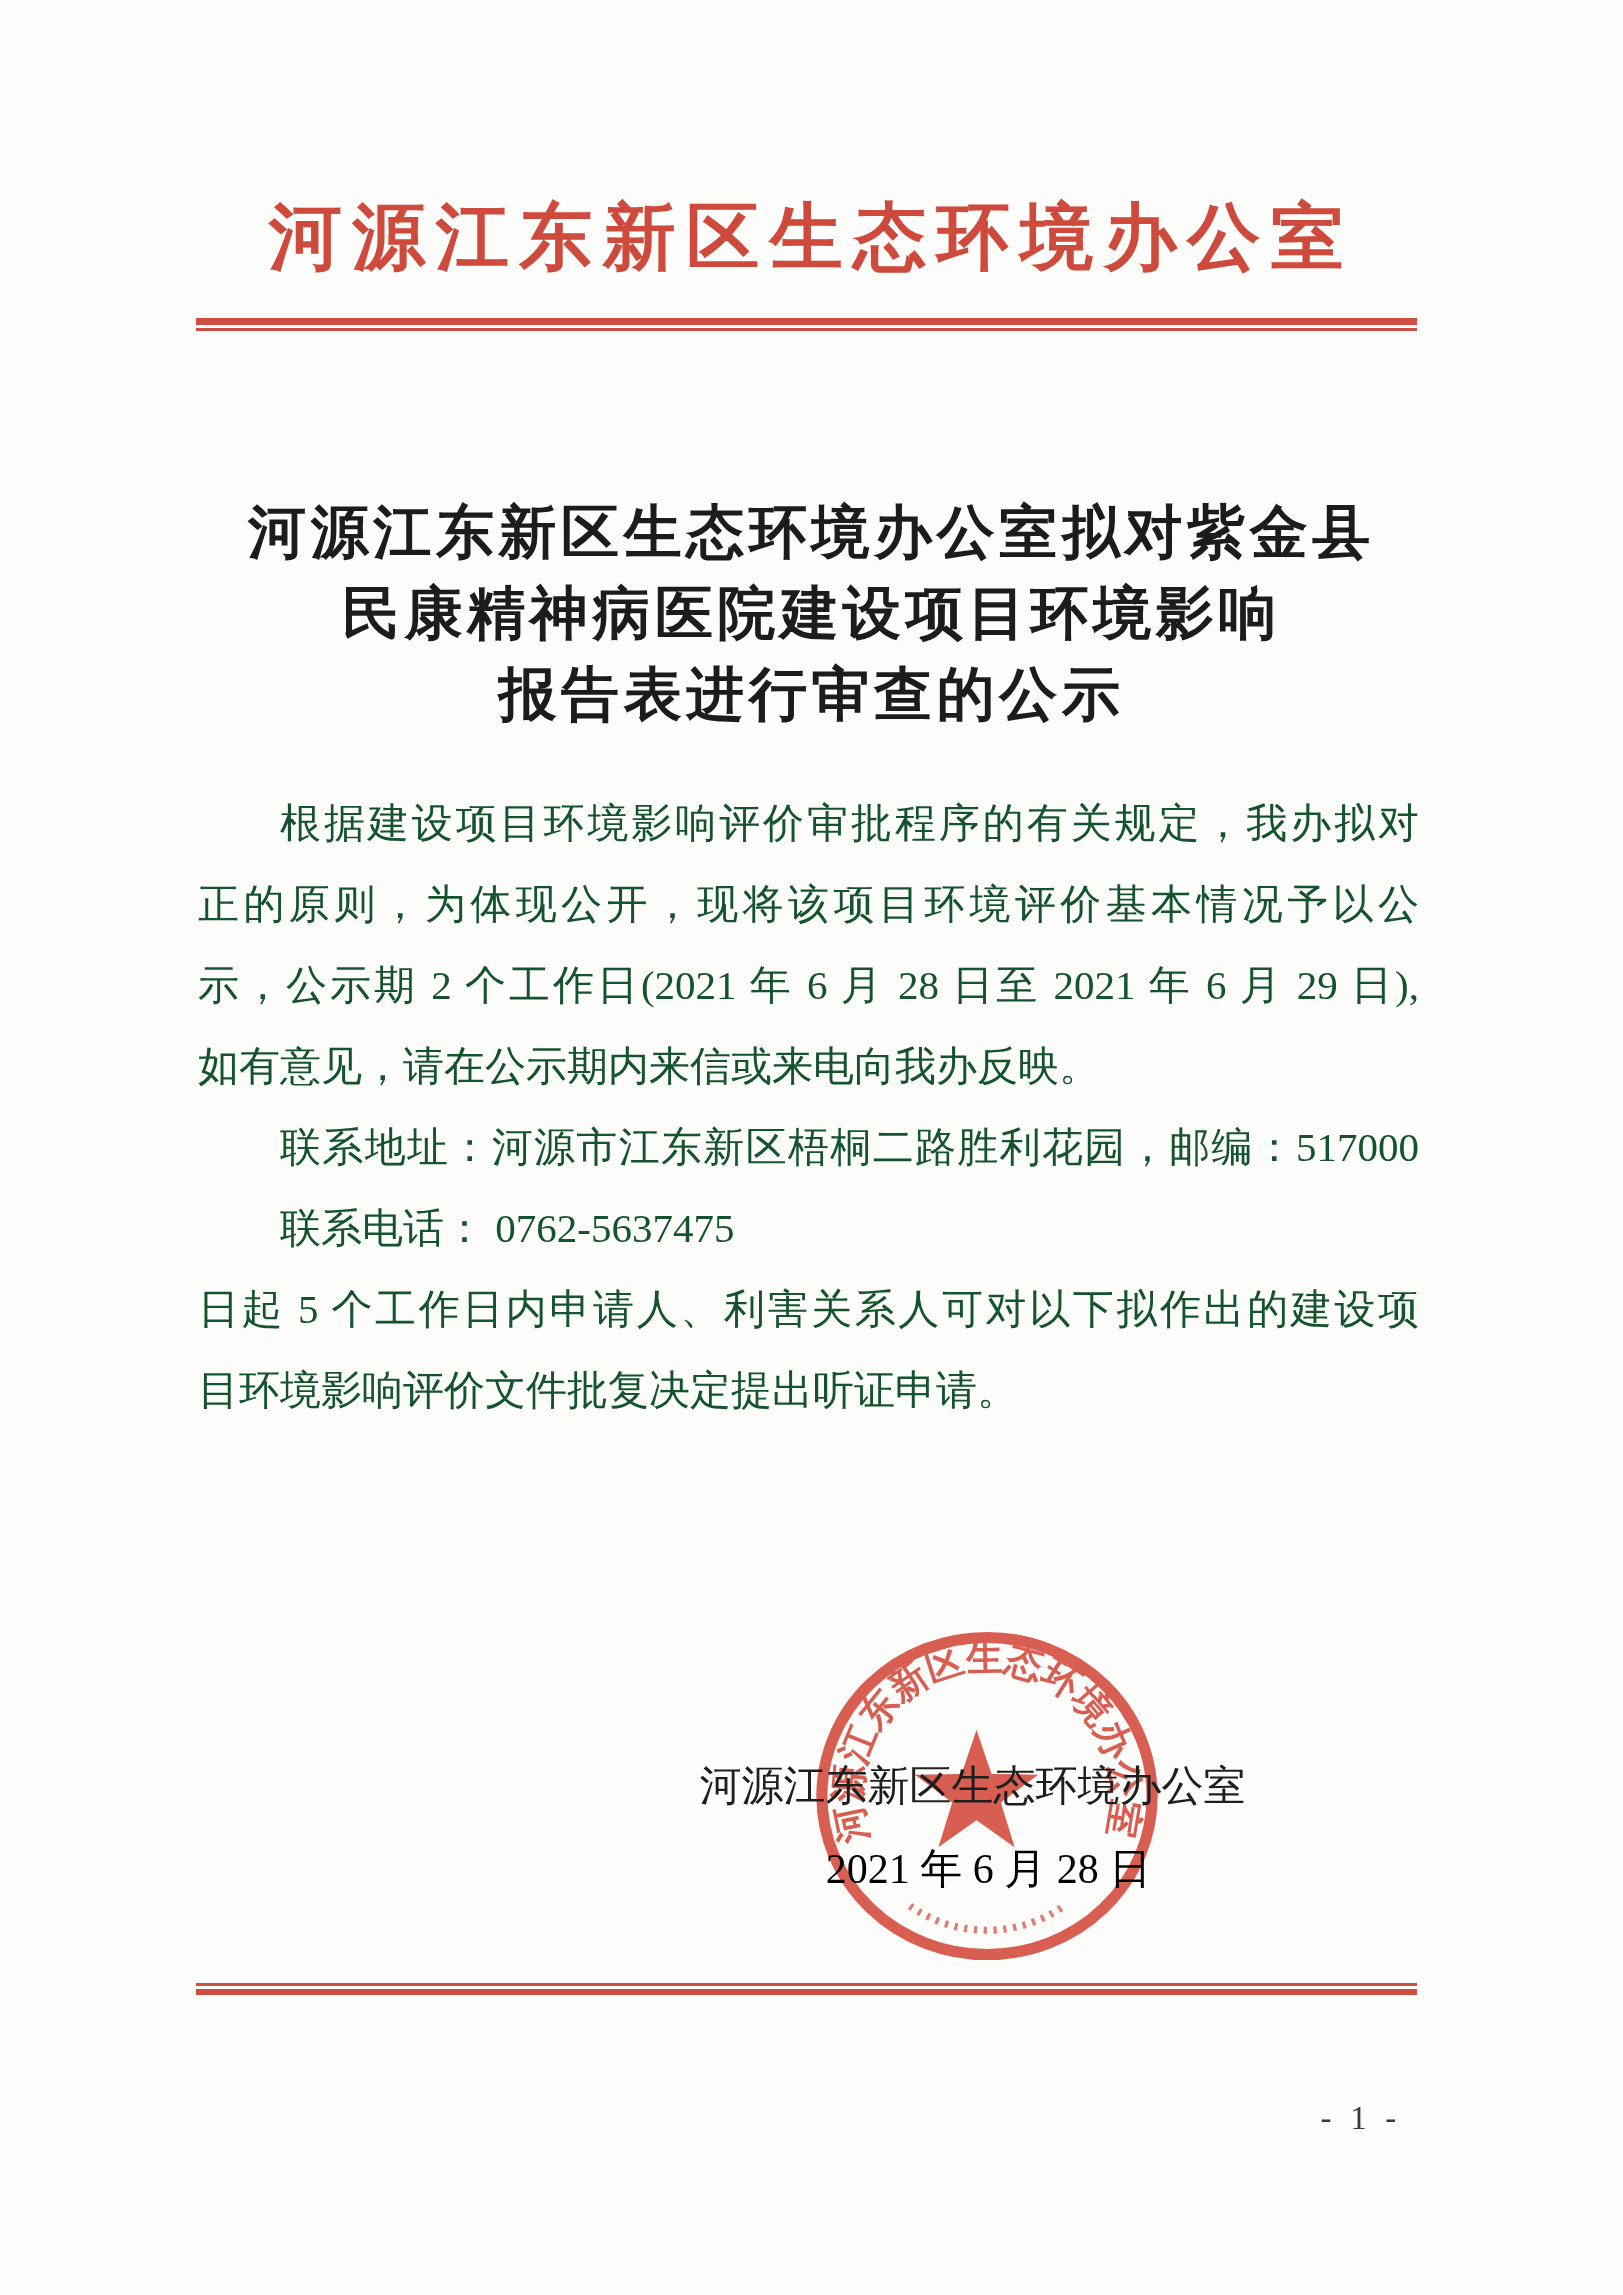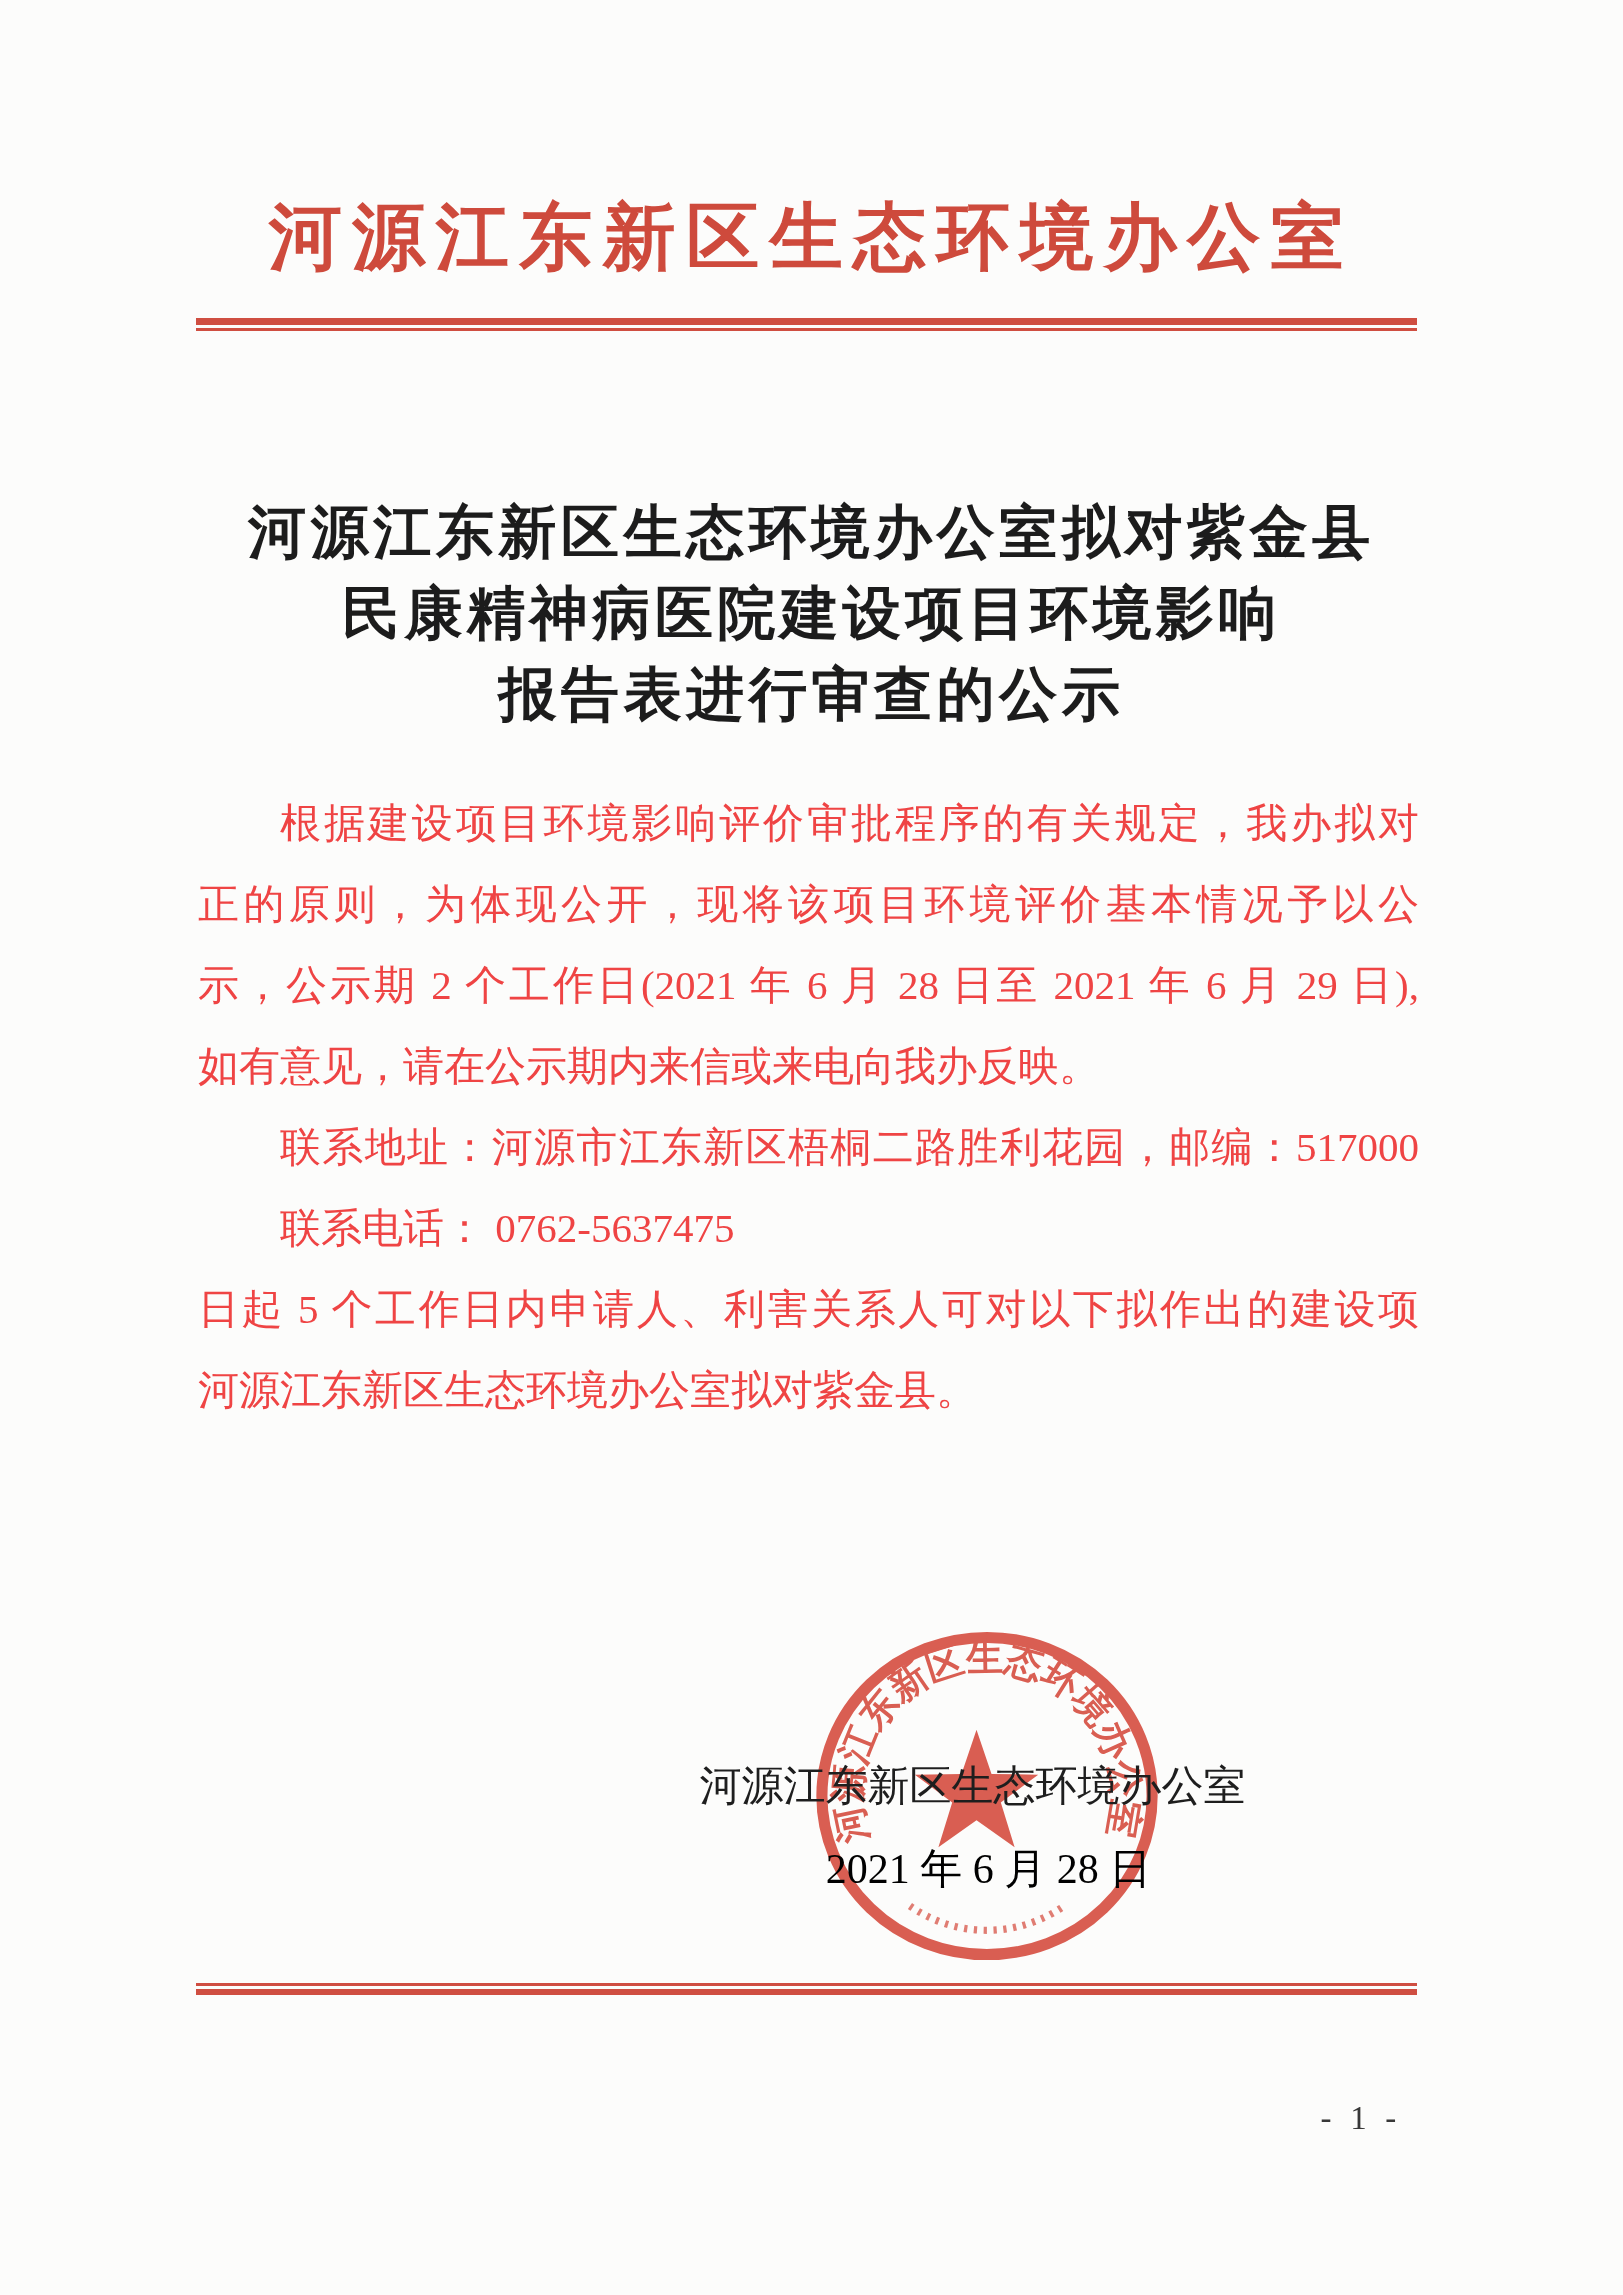--- a/index.html
+++ b/index.html
@@ -40,21 +40,21 @@
     letter-spacing: 4.6px;
     line-height: 81px;
     color: #1c1c1c;
     margin-top: 16px;
   }
 
   
   .body-text {
     position: absolute; left: 198px; top: 783px; width: 1221px;
     font-size: 41px;
-    color: #ef4444;
+    color: #14532d;
   }
   .line { height: 81px; line-height: 81px; white-space: nowrap; }
   .just { text-align: justify; text-align-last: justify; white-space: normal; height: 81px; overflow: hidden; }
   .indent { text-indent: 82px; }
 
   
   .sig-org {
     position: absolute; left: 681px; top: 1746px; width: 583px;
     height: 81px; line-height: 81px;
     text-align: center; font-size: 42px; color: #1e1e1e;
@@ -99,21 +99,21 @@
   </div>
 
   <div class="body-text">
     <div class="line just indent">根据建设项目环境影响评价审批程序的有关规定，我办拟对</div>
     <div class="line just">正的原则，为体现公开，现将该项目环境评价基本情况予以公</div>
     <div class="line just">示，公示期 2 个工作日(2021 年 6 月 28 日至 2021 年 6 月 29 日),</div>
     <div class="line">如有意见，请在公示期内来信或来电向我办反映。</div>
     <div class="line just indent">联系地址：河源市江东新区梧桐二路胜利花园，邮编：517000</div>
     <div class="line indent">联系电话： 0762-5637475</div>
     <div class="line just">日起 5 个工作日内申请人、利害关系人可对以下拟作出的建设项</div>
-    <div class="line">河源江东新区生态环境办公室拟对紫金县。</div>
+    <div class="line">目环境影响评价文件批复决定提出听证申请。</div>
   </div>
 
   <svg class="seal" viewBox="-290 -290 580 580" xmlns="http://www.w3.org/2000/svg">
     <ellipse cx="0" cy="0" rx="252" ry="242" fill="none" stroke="#d5493b" stroke-width="17"></ellipse>
     <path id="seal-arc-path" d="M -180.4 65.7 A 192 192 0 1 1 180.4 65.7" fill="none"></path>
     <text font-size="58" fill="#d5493b" font-family="Liberation Sans, DejaVu Sans, sans-serif" font-weight="600">
       <textPath href="#seal-arc-path" textLength="730" lengthAdjust="spacingAndGlyphs">河源江东新区生态环境办公室</textPath>
     </text>
     <polygon fill="#d5493b" points="-16,-101 6.9,-33.6 78.2,-32.6 21.1,10.1 42.2,78.1 -16,37 -74.2,78.1 -53.1,10.1 -110.2,-32.6 -38.9,-33.6"></polygon>
     <path d="M -117.6 167.9 A 205 205 0 0 0 117.6 167.9" fill="none" stroke="#d5493b" stroke-width="11" stroke-dasharray="5 10" opacity="0.8"></path>

